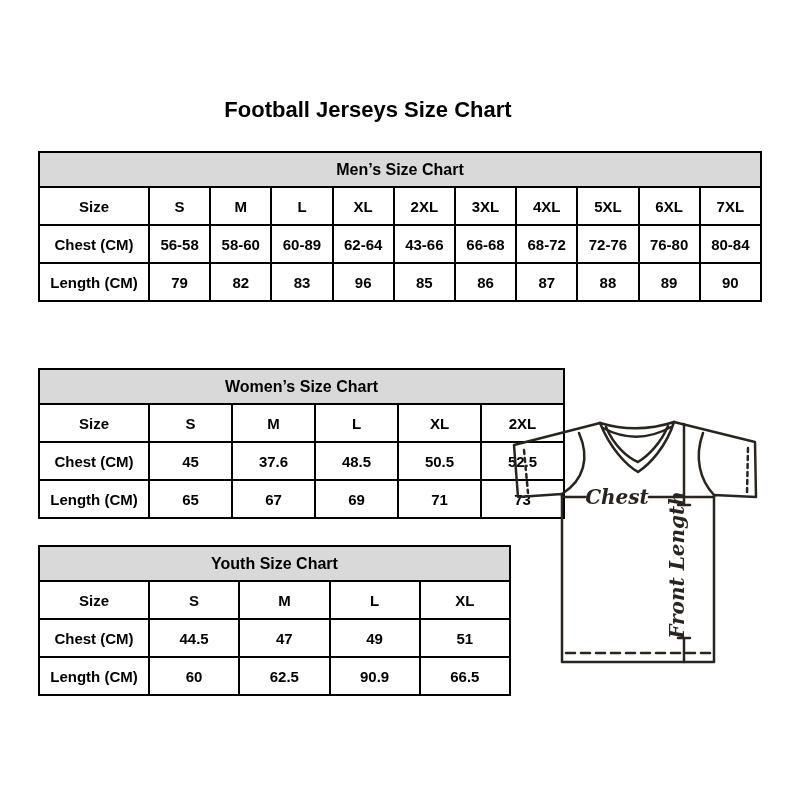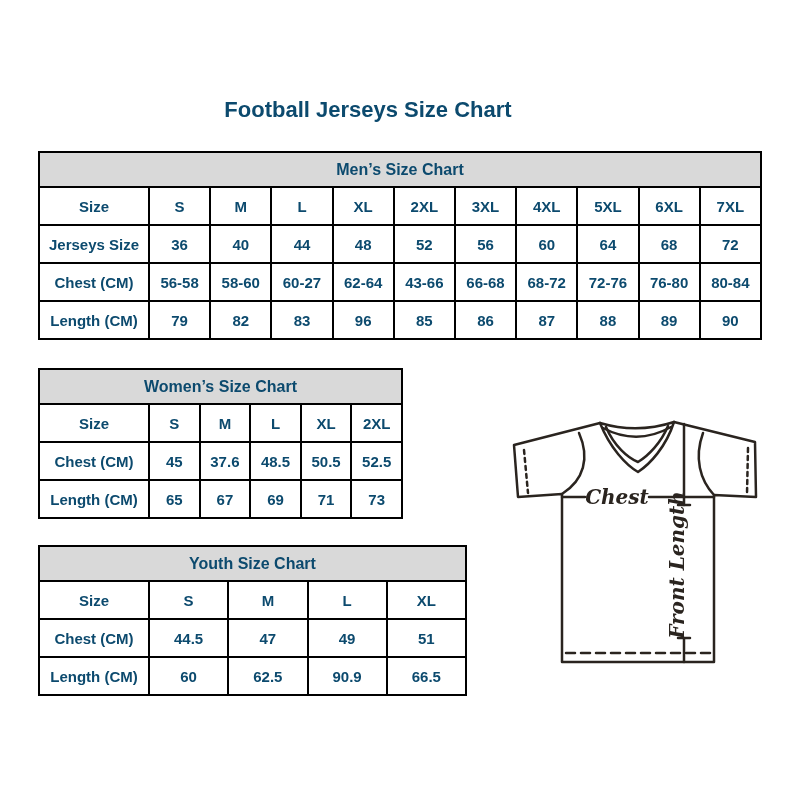--- a/index.html
+++ b/index.html
@@ -1,36 +1,36 @@
 <!DOCTYPE html>
 <html><head>
 <meta charset="utf-8">
 <style>
   html,body{margin:0;padding:0;background:#ffffff;}
   .canvas{
     position:relative;width:800px;height:800px;background:#ffffff;
-    font-family:"Liberation Sans",sans-serif;color:#0c4a6e;overflow:hidden;
+    font-family:"Liberation Sans",sans-serif;color:#000000;overflow:hidden;
   }
   .page-title{
     position:absolute;top:97px;left:0;width:736px;margin:0;
     text-align:center;font-size:22px;font-weight:bold;letter-spacing:0;
   }
   table.size-table{
     position:absolute;border-collapse:collapse;table-layout:fixed;
     font-weight:bold;background:#ffffff;
   }
   table.size-table td{
     border:2px solid #000;text-align:center;vertical-align:middle;
     padding:0;overflow:hidden;white-space:nowrap;
   }
   td.tbl-title{background:#d9d9d9;font-size:16px;height:33px;}
   table.size-table tbody td{font-size:15px;height:36px;}
   #men{left:38px;top:151px;width:724px;}
-  #women{left:38px;top:368px;width:365px;}
-  #youth{left:38px;top:545px;width:429px;padding-left:32px;}
+  #women{left:38px;top:368px;width:527px;}
+  #youth{left:38px;top:545px;width:473px;padding-left:32px;}
   svg.jersey{position:absolute;left:500px;top:400px;}
   .dlabel{
     font-family:"DejaVu Serif",serif;font-style:italic;font-weight:bold;
     font-size:20px;fill:#2a241f;
   }
 </style>
 </head>
 <body>
 
 <div class="canvas">
@@ -64,37 +64,24 @@
           <td>L</td>
           <td>XL</td>
           <td>2XL</td>
           <td>3XL</td>
           <td>4XL</td>
           <td>5XL</td>
           <td>6XL</td>
           <td>7XL</td>
         </tr>
         <tr>
-          <td>Jerseys Size</td>
-          <td>36</td>
-          <td>40</td>
-          <td>44</td>
-          <td>48</td>
-          <td>52</td>
-          <td>56</td>
-          <td>60</td>
-          <td>64</td>
-          <td>68</td>
-          <td>72</td>
-        </tr>
-        <tr>
           <td>Chest (CM)</td>
           <td>56-58</td>
           <td>58-60</td>
-          <td>60-27</td>
+          <td>60-89</td>
           <td>62-64</td>
           <td>43-66</td>
           <td>66-68</td>
           <td>68-72</td>
           <td>72-76</td>
           <td>76-80</td>
           <td>80-84</td>
         </tr>
         <tr>
           <td>Length (CM)</td>

